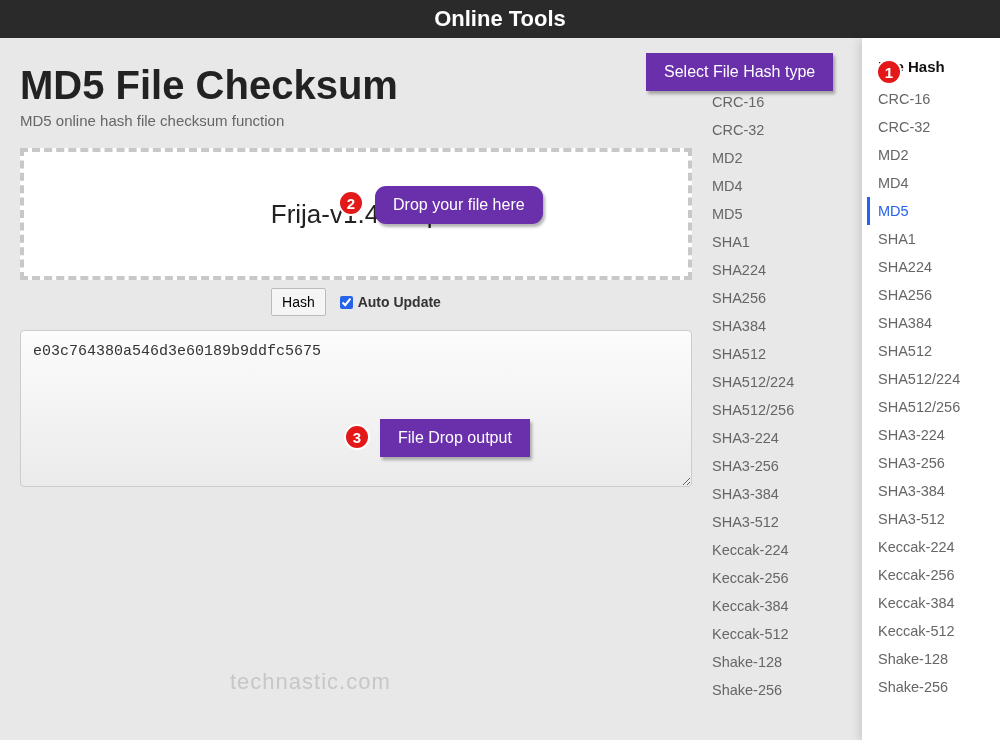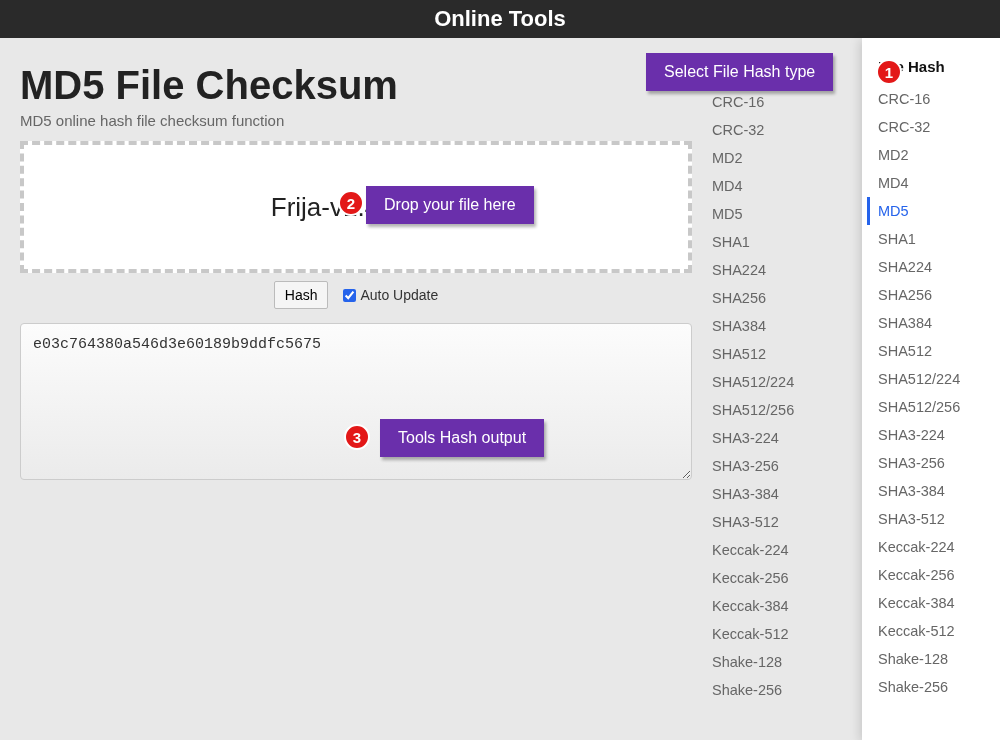--- a/index.html
+++ b/index.html
@@ -30,21 +30,21 @@
     }
     .page-title {
       font-size: 40px;
       font-weight: bold;
       color: #222;
       margin-bottom: 4px;
     }
     .page-subtitle {
       font-size: 15px;
       color: #666;
-      margin-bottom: 12px;
+      margin-bottom: 19px;
     }
     .dropzone {
       border: 4px dashed #c8c8c8;
       background: #fff;
       height: 132px;
       display: flex;
       align-items: center;
       justify-content: center;
       position: relative;
       margin-bottom: 8px;
@@ -62,20 +62,21 @@
       border: 1px solid #bbb;
       padding: 5px 10px;
       font-size: 14px;
       border-radius: 2px;
       cursor: pointer;
       margin-right: 10px;
     }
     .auto-update-label {
       font-size: 14px;
       color: #333;
+      font-weight: bold;
     }
     .auto-update-checkbox {
       accent-color: #2563eb;
       vertical-align: middle;
     }
     .output-box {
       background: linear-gradient(#fcfcfc, #ebebeb);
       border: 1px solid #ccc;
       border-radius: 4px;
       padding: 12px;
@@ -121,21 +122,21 @@
     .callout {
       position: absolute;
       background: #6a2fab;
       color: #fff;
       font-size: 16px;
       padding: 10px 18px;
       box-shadow: 2px 3px 3px rgba(0,0,0,0.3);
       z-index: 10;
     }
     .callout-1 { top: 53px; left: 646px; }
-    .callout-2 { top: 186px; left: 366px; }
+    .callout-2 { top: 186px; left: 375px; border-radius: 11px; }
     .callout-3 { top: 419px; left: 380px; }
     .badge {
       position: absolute;
       background: #e31818;
       color: #fff;
       width: 26px;
       height: 26px;
       border-radius: 50%;
       display: flex;
       align-items: center;
@@ -177,20 +178,21 @@
     <div class="controls-row">
       <button class="hash-button">Hash</button>
       <input type="checkbox" class="auto-update-checkbox" checked="" style="">
       <span class="auto-update-label">Auto Update</span>
     </div>
 
     <div class="output-box">
       <span>e03c764380a546d3e60189b9ddfc5675</span>
     </div>
 
+    <div class="watermark">technastic.com</div>
   </div>
 
   <div class="sidebar-left">
     <ul class="hash-list" id="sidebar-left-list">
         <li>CRC-16</li>
         <li>CRC-32</li>
         <li>MD2</li>
         <li>MD4</li>
         <li>MD5</li>
         <li>SHA1</li>
@@ -237,17 +239,17 @@
         <li>Keccak-384</li>
         <li>Keccak-512</li>
         <li>Shake-128</li>
         <li>Shake-256</li>
       </ul>
   </div>
 </div>
 
 <div class="callout callout-1">Select File Hash type</div>
 <div class="callout callout-2">Drop your file here</div>
-<div class="callout callout-3">Tools Hash output</div>
+<div class="callout callout-3">File Drop output</div>
 
 <div class="badge badge-1">1</div>
 <div class="badge badge-2">2</div>
 <div class="badge badge-3">3</div>
 
 </body></html>

